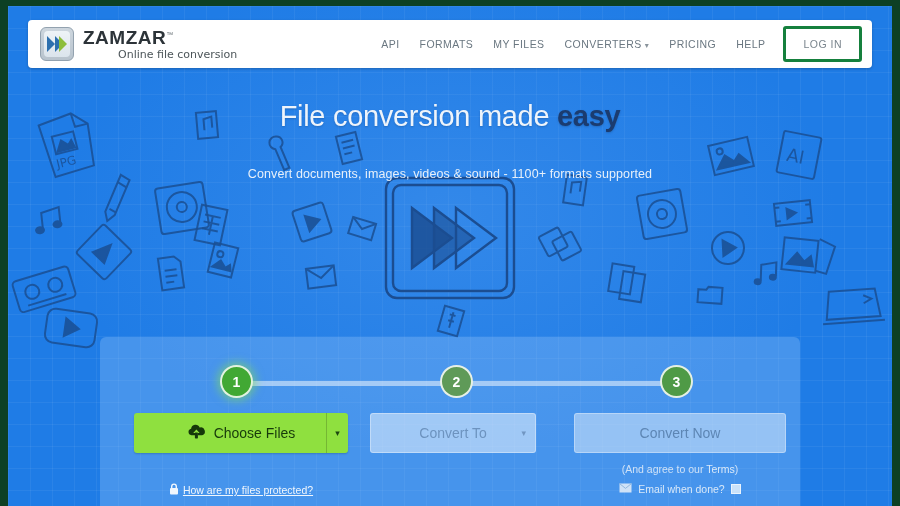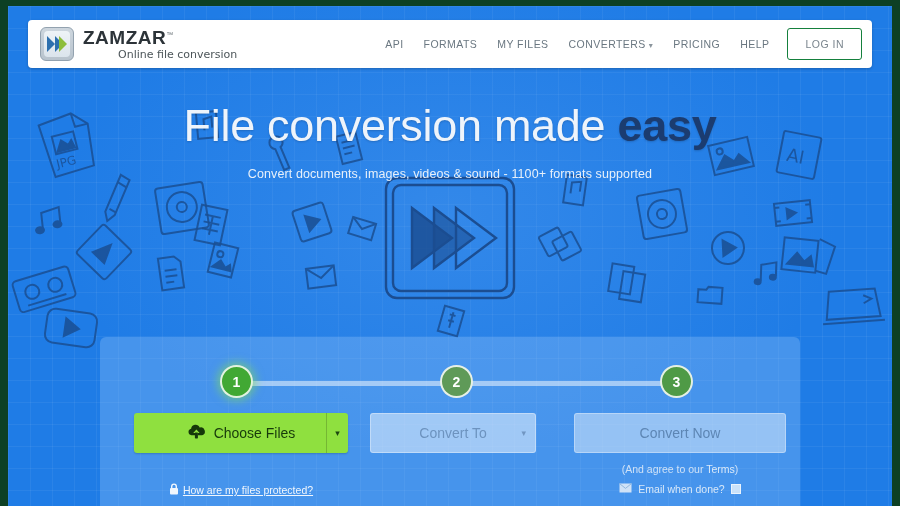--- a/index.html
+++ b/index.html
@@ -101,40 +101,40 @@
     font-size: 10.5px; letter-spacing: .45px;
     color: #6a7781; padding: 6px 10px; cursor: pointer;
     white-space: nowrap;
   }
   .nav-item .caret { font-size: 8px; margin-left: 3px; color:#8a949c; }
   #btn-login {
     margin-left: 8px;
     font-size: 10.5px; letter-spacing: .5px;
     color: #7a858d;
     background:#fff;
-    border: 1px solid #15803d;
+    border: 3px solid #15803d;
     border-radius: 3px;
     padding: 9px 17px;
     cursor: pointer;
   }
   #btn-signup {
     margin-left: 8px;
     font-size: 10.5px; letter-spacing: .5px; font-weight: 700;
     color: #fff;
     background: #1769c6;
     border-radius: 3px;
     padding: 10px 17px;
     cursor: pointer;
   }
 
   
   #headline {
     position: absolute; top: 94px; left: 0; width: 884px;
     text-align: center;
-    font-size: 45px; font-weight: 400; color: #eef4fb;
+    font-size: 29px; font-weight: 400; color: #eef4fb;
     letter-spacing: -0.3px;
     text-shadow: 0 1px 2px rgba(10,40,80,.25);
     z-index: 6;
   }
   #headline .accent { color: #1b3c70; font-weight: 700; }
   #subhead {
     position: absolute; top: 161px; left: 0; width: 884px;
     text-align: center;
     font-size: 12.5px; color: #e7f0fa;
     letter-spacing: .1px;

